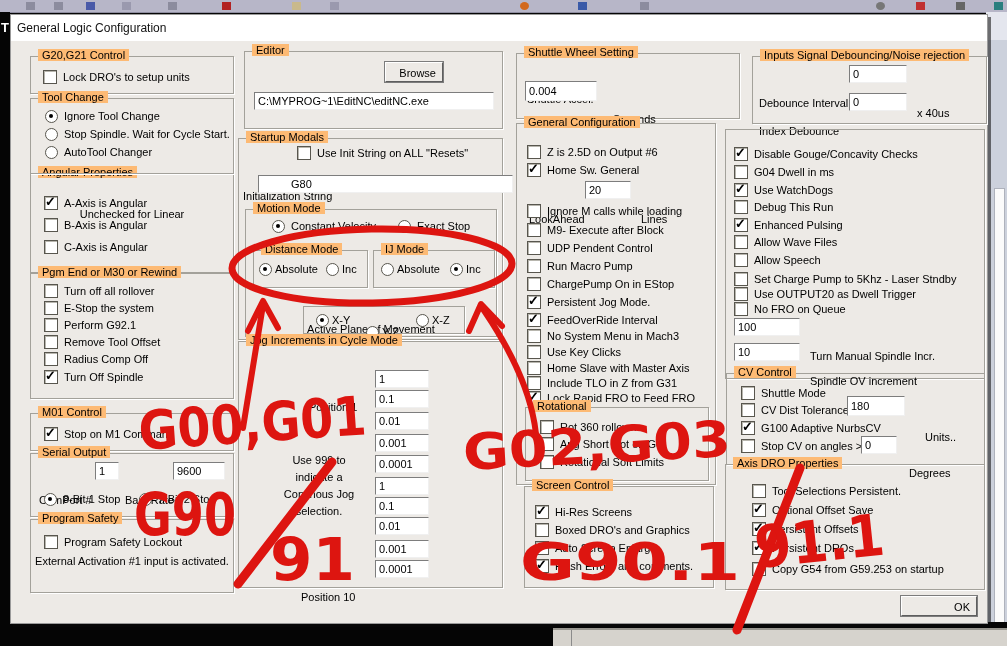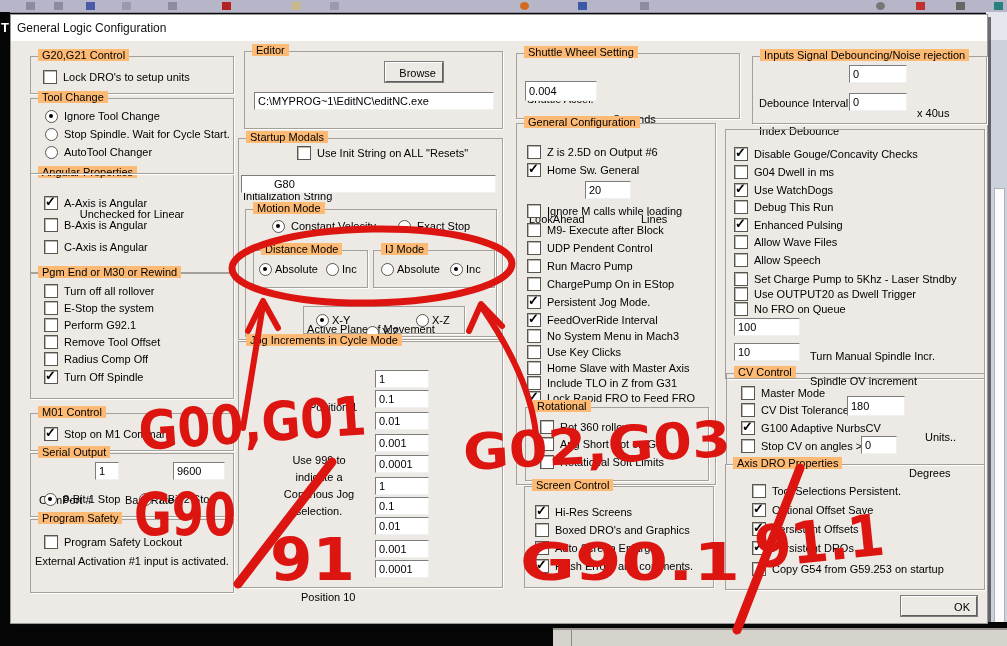--- a/index.html
+++ b/index.html
@@ -190,21 +190,21 @@
       <input class="ti" style="left: 9px; top: 40px; width: 240px;" value="C:\MYPROG~1\EditNC\editNC.exe">
     </div>
 
     <div class="g" style="left:227px;top:123px;width:263px;height:200px">
       <span class="gt">Startup Modals</span>
       <div class="row" style="left:58px;top:7px">
         <span class="cb"></span>
         <span>Use Init String on ALL  "Resets"</span>
         </div>
       <span class="stat" style="left:4px;top:23px">Initialization String</span>
-      <input class="ti" style="left: 2px; top: 36px; width: 255px; padding-left: 32px;" value="G80">
+      <input class="ti" style="left: 19px; top: 36px; width: 255px; padding-left: 32px;" value="G80">
 
       <div class="g" style="left:6px;top:70px;width:250px;height:126px">
         <span class="gt">Motion Mode</span>
         <div class="row" style="left:26px;top:9px">
           <span class="rd on"></span>
           <span>Constant Velocity</span>
           </div>
         <div class="row" style="left:152px;top:9px">
           <span class="rd"></span>
           <span>Exact Stop</span>
@@ -432,21 +432,21 @@
       <input class="ti" style="left: 8px; top: 188px; width: 66px;" value="100">
       <span class="stat" style="left:84px;top:192px">Turn Manual Spindle Incr.</span>
       <input class="ti" style="left: 8px; top: 213px; width: 66px;" value="10">
       <span class="stat" style="left:84px;top:217px">Spindle OV increment</span>
     </div>
 
     <div class="g" style="left:715px;top:358px;width:257px;height:90px">
       <span class="gt">CV Control</span>
       <div class="row" style="left:14px;top:12px">
         <span class="cb"></span>
-        <span>Master Mode</span>
+        <span>Shuttle Mode</span>
         </div>
       <div class="row" style="left:14px;top:29px">
         <span class="cb"></span>
         <span>CV Dist Tolerance</span>
         </div>
       <input class="ti" style="left: 120px; top: 22px; width: 58px; height: 20px;" value="180">
       <span class="stat" style="left:198px;top:29px">Units..</span>
       <div class="row" style="left:14px;top:47px">
         <span class="cb on"></span>
         <span>G100 Adaptive NurbsCV</span>

